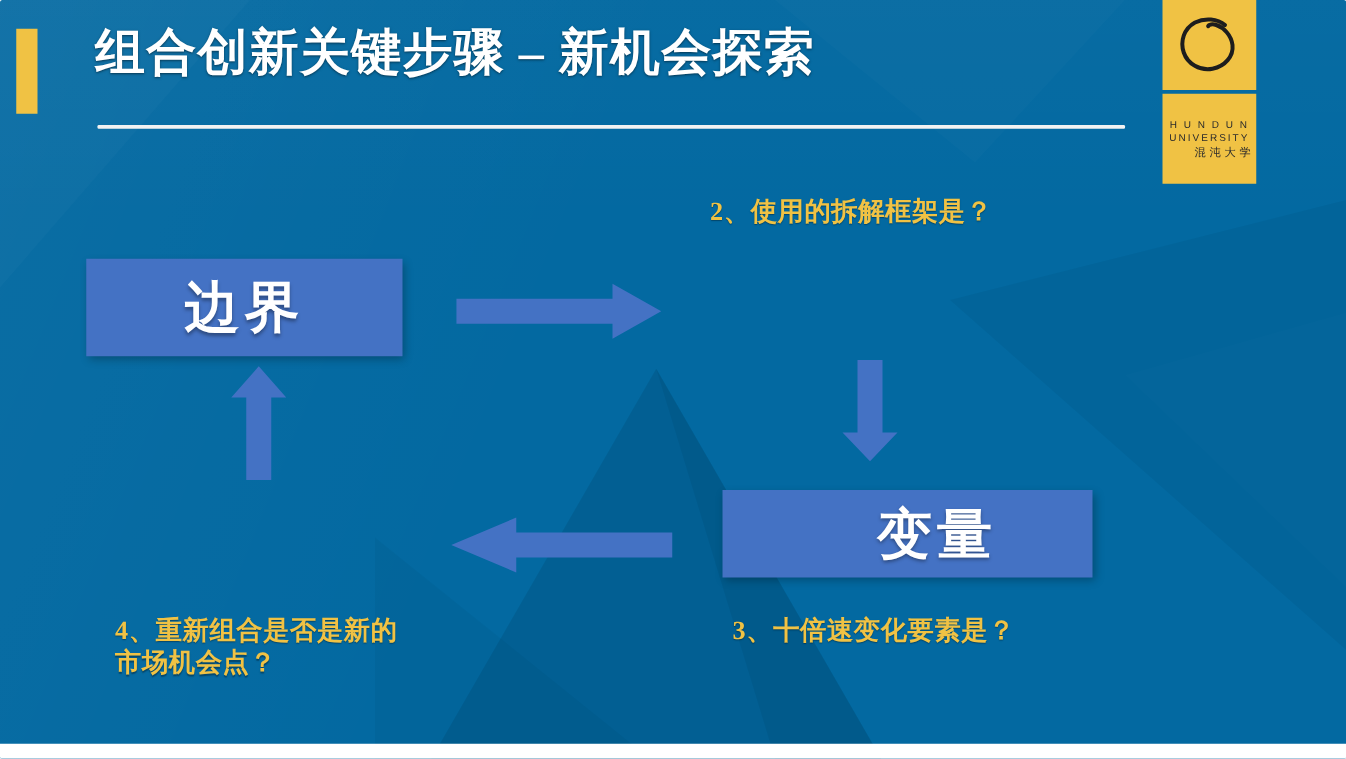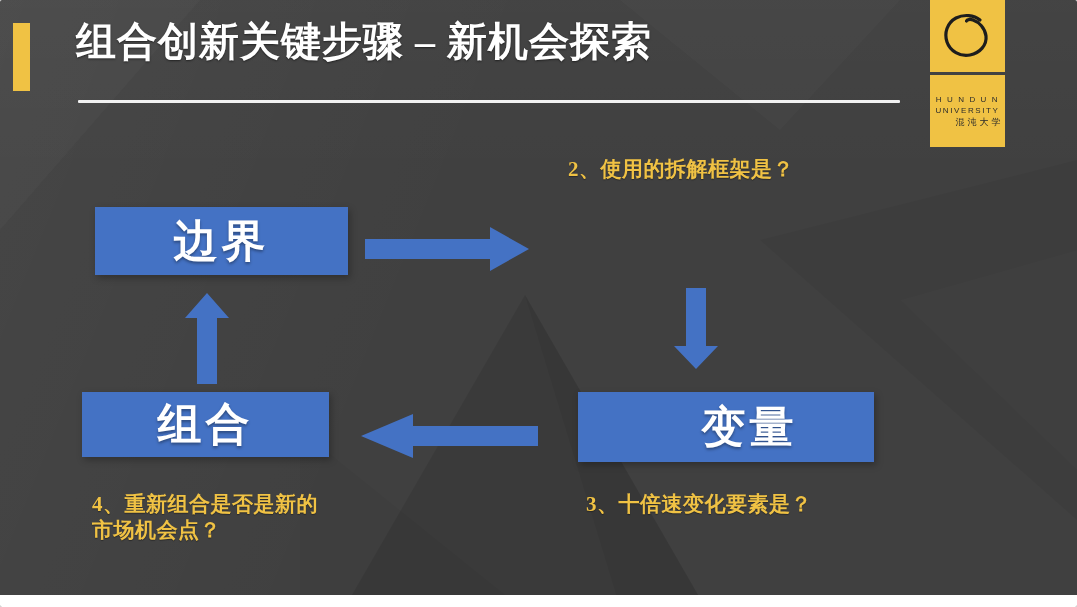--- a/index.html
+++ b/index.html
@@ -4,21 +4,21 @@
 <style>
   html, body {
     margin: 0;
     padding: 0;
     background: #ffffff;
   }
   .slide {
     position: relative;
     width: 1077px;
     height: 607px;
-    background: #404040;
+    background: #0369a1;
     overflow: hidden;
     font-family: "Liberation Serif", "DejaVu Serif", serif;
     border-radius: 2px;
   }
   
   .bg-texture {
     position: absolute;
     inset: 0;
     pointer-events: none;
   }
@@ -135,21 +135,21 @@
     display: flex;
     align-items: center;
     justify-content: center;
     color: #ffffff;
     font-size: 44px;
     font-weight: bold;
     letter-spacing: 4px;
     text-shadow: 0 2px 3px rgba(0,0,0,0.35);
     box-shadow: 2px 3px 7px rgba(0,0,0,0.28);
   }
-  .node-boundary    { left: 95px;  top: 207px; width: 253px; height: 68px; }
+  .node-boundary    { left: 69px;  top: 207px; width: 253px; height: 78px; }
   .node-decompose   { left: 571px; top: 207px; width: 255px; height: 68px; }
   .node-combine     { left: 82px;  top: 392px; width: 247px; height: 65px; }
   .node-variable    { left: 578px; top: 392px; width: 249px; height: 70px; padding-left: 47px; }
 
   
   .arrow { position: absolute; }
   .arrow svg { display: block; }
 
   .arrow-right { left: 365px; top: 225px; }
   .arrow-down  { left: 672px; top: 288px; }
@@ -190,21 +190,20 @@
     </div>
   </div>
 
   <div class="qlabel q2">2、使用的拆解框架是？</div>
   <div class="qlabel q3">3、十倍速变化要素是？</div>
   <div class="qlabel q4">4、重新组合是否是新的
 市场机会点？</div>
 
   <div class="node node-boundary">边界</div>
   <div class="node node-variable">变量</div>
-  <div class="node node-combine">组合</div>
 
   <div class="arrow arrow-right">
     <svg width="165" height="48" viewBox="0 0 165 48">
       <polygon points="0,14 125,14 125,2 164,24 125,46 125,34 0,34" fill="#4472c4"></polygon>
     </svg>
   </div>
 
   <div class="arrow arrow-down">
     <svg width="48" height="82" viewBox="0 0 48 82">
       <polygon points="14,0 34,0 34,58 46,58 24,81 2,58 14,58" fill="#4472c4"></polygon>

